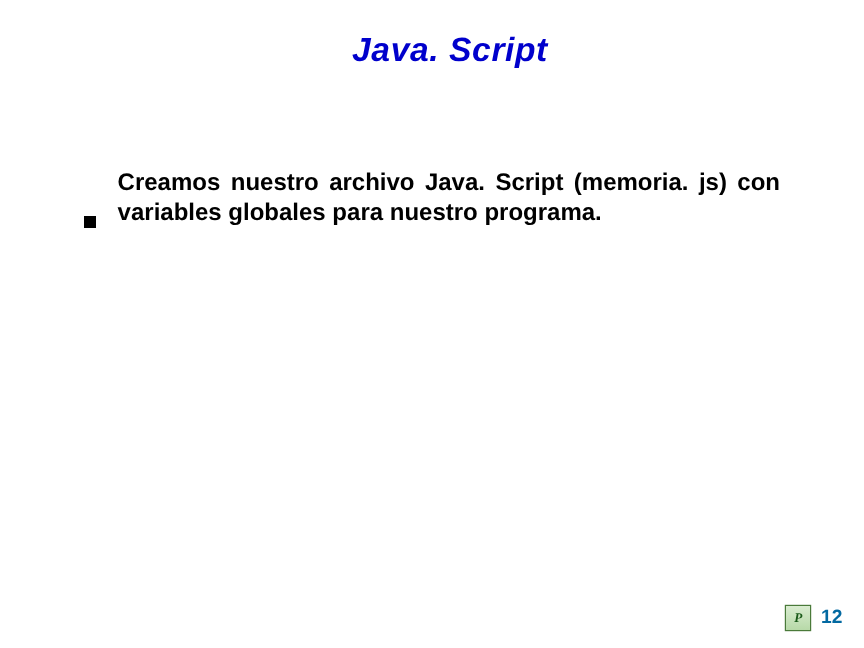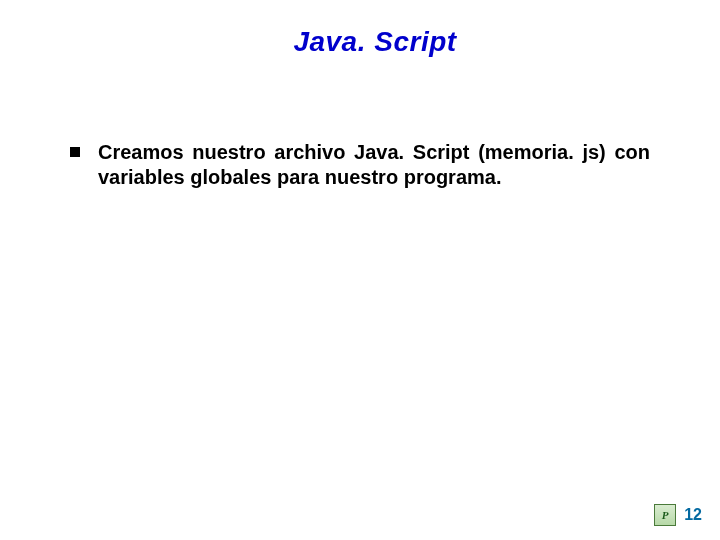--- a/index.html
+++ b/index.html
@@ -32,21 +32,21 @@
     margin-left: 31px;
   }
   .body {
     position: absolute;
     top: 140px;
     left: 70px;
     width: 580px;
   }
   .bullet-row {
     display: flex;
-    align-items: flex-start;
+    align-items: flex-end;
   }
   .bullet-mark {
     flex: 0 0 auto;
     width: 10px;
     height: 10px;
     background: #000000;
     margin-top: 7px;
     margin-right: 18px;
   }
   .bullet-text {

